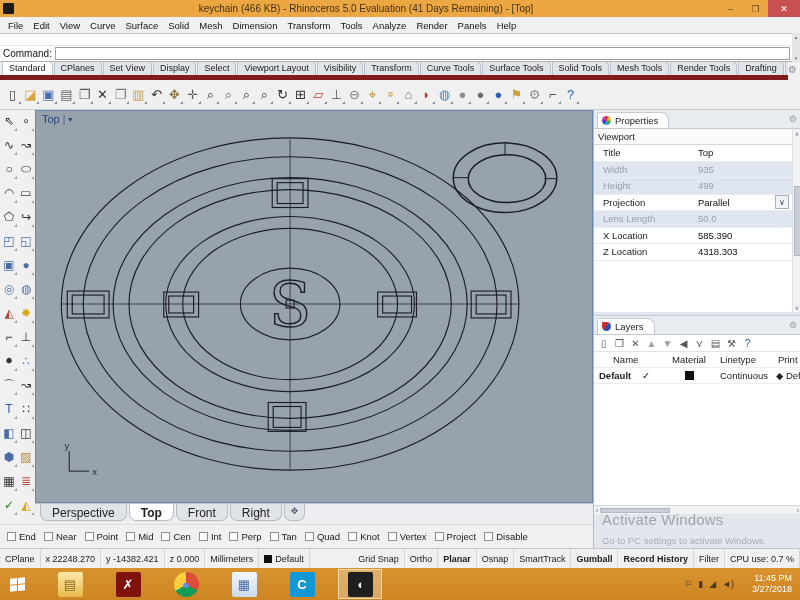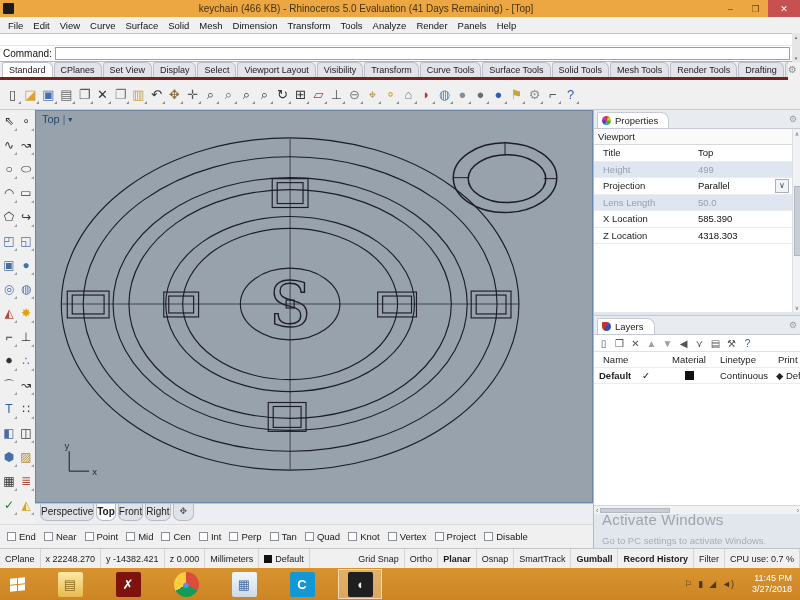--- a/index.html
+++ b/index.html
@@ -15,21 +15,21 @@
   
   .menubar{position:absolute;top:17px;left:0;width:800px;height:16px;background:#f0f0f0;display:flex;align-items:center;padding-left:3px}
   .mi{font-size:9.5px;color:#141414;padding:0 5px;cursor:default}
   
   .cmdhist{position:absolute;top:33px;left:0;width:792px;height:13px;background:#fff;border-top:1px solid #c4c4c4;border-bottom:1px solid #e4e4e4}
   .cmdline{position:absolute;top:46px;left:0;width:792px;height:16px;background:#fff;display:flex;align-items:center;border-bottom:1px solid #b4b4b4}
   .cmdlabel{font-size:10px;color:#111;padding:0 3px;white-space:nowrap}
   .cmdinput{flex:1;height:13px;border:1px solid #9aa0a8;margin-right:2px;background:#fff}
   .cmdscroll{position:absolute;top:33px;right:0;width:8px;height:29px;background:#e6e6e6;display:flex;flex-direction:column;justify-content:space-between;align-items:center;font-size:5px;color:#666;padding:1px 0}
   
-  .tabsrow{position:absolute;top:62px;left:0;width:788px;height:18px;background:#edeff2;display:flex;align-items:flex-end;padding-left:2px;border-bottom:3px solid #7f1d1d;overflow:hidden}
+  .tabsrow{position:absolute;top:62px;left:0;width:788px;height:18px;background:#edeff2;display:flex;align-items:flex-end;padding-left:2px;border-bottom:5px solid #7f1d1d;overflow:hidden}
   .ttab{font-size:9px;color:#222;padding:2px 6px;background:#e1e4e9;border:1px solid #bcc1c9;border-bottom:none;border-radius:3px 6px 0 0;margin-right:1px;white-space:nowrap;height:15px}
   .ttab.active{background:#fff;position:relative;z-index:2}
   .tabsgear{position:absolute;top:64px;right:3px;font-size:10px;color:#8a8f96}
   
   .iconbar{position:absolute;top:80px;left:0;width:800px;height:30px;background:#f0f0f0;border-bottom:1px solid #c6ccd4;display:flex;align-items:center;padding-left:4px}
   .tbi{position:relative;width:17px;height:20px;font-size:13px;line-height:20px;text-align:center;margin-right:1px}
   .tbi::after{content:"";position:absolute;right:0;bottom:1px;width:0;height:0;border-left:3px solid transparent;border-bottom:3px solid #8a8f96}
   
   .lefttool{position:absolute;top:110px;left:0;width:35px;height:414px;background:#f0f0f0;display:grid;grid-template-columns:17px 17px;justify-content:center;align-content:start}
   .lti{position:relative;width:17px;height:24px;font-size:12px;line-height:23px;text-align:center;color:#2e3440}
@@ -56,33 +56,33 @@
   .prow.pdis{background:#dfe6f2}
   .prow.pdis .plabel,.prow.pdis .pval{color:#98a0ac}
   .pdd{width:14px;height:14px;border:1px solid #a8b0bc;background:#f0f3f8;font-size:8px;display:flex;align-items:center;justify-content:center;color:#445;margin-right:3px;flex:none}
   .pscroll{position:absolute;right:0;top:19px;width:9px;height:183px;background:#f1f2f4;border-left:1px solid #dcdfe4;display:flex;flex-direction:column;align-items:center;font-size:6px;color:#667;justify-content:space-between;padding:1px 0}
   .psthumb{width:7px;height:70px;background:#c9ced6;border:1px solid #b2b8c2}
   
   .lpanel{position:absolute;left:0;top:205px;width:207px;height:190px;background:#fff;border-top:1px solid #c5cad2}
   .ltools{height:17px;display:flex;align-items:center;gap:5px;padding-left:4px;border-bottom:1px solid #e2e2e2;font-size:10px;color:#555}
   .ltl{width:11px;text-align:center}
   .lheaders,.lrow{display:flex;font-size:9.5px;height:16px;align-items:center;border-bottom:1px solid #ececec;color:#222}
-  .lh0{width:64px;padding-left:9px}.lh1{width:62px;text-align:center}.lh2{width:56px}.lh3{flex:1;padding-left:2px}
+  .lh0{width:64px;padding-left:19px}.lh1{width:62px;text-align:center}.lh2{width:56px}.lh3{flex:1;padding-left:2px}
   .ln{width:40px;padding-left:5px;font-weight:bold}.lck{width:24px;text-align:center}.lmat{width:62px;display:flex;justify-content:center}.llt{width:56px}.lpr{flex:1;white-space:nowrap;overflow:hidden}
   .lsw{width:9px;height:9px;background:#111;display:inline-block}
   .lscroll{position:absolute;left:0;top:395px;width:207px;height:9px;background:#f1f2f4;border-top:1px solid #d4d8de;display:flex;align-items:center;font-size:7px;color:#667;padding:0 2px}
   .lsthumb{width:70px;height:5px;background:#c9ced6;border:1px solid #b2b8c2;margin-left:2px}
   .lsend{margin-left:auto}
   
   .watermark{position:absolute;left:8px;top:401px;color:#9fa4ab}
   .wm1{font-size:15px;letter-spacing:.2px}
   .wm2{font-size:9.5px;margin-top:7px;color:#a7acb3}
   
   .vptabs{position:absolute;left:35px;top:503px;width:558px;height:21px;background:#eceef1;display:flex;align-items:flex-start;padding-left:5px;border-top:1px solid #c0c6cc}
-  .vtab{font-size:10px;color:#222;padding:2px 0;background:#e0e3e8;border:1px solid #b8bcc4;border-top:none;border-radius:0 0 7px 7px;margin-right:2px;height:17px}
+  .vtab{font-size:12px;color:#222;padding:2px 11px;background:#e0e3e8;border:1px solid #b8bcc4;border-top:none;border-radius:0 0 7px 7px;margin-right:2px;height:17px}
   .vtab.active{background:#fff;font-weight:bold}
   .vplus{padding:2px 6px;font-size:9px;color:#556}
   
   .osnaprow{position:absolute;left:0;top:524px;width:593px;height:24px;background:#f0f0f0;display:flex;align-items:center;padding-left:7px;gap:8px;border-top:1px solid #dcdcdc;overflow:hidden}
   .oitem{display:flex;align-items:center;gap:3px;font-size:9.5px;color:#1a1a1a;white-space:nowrap}
   .ocheck{width:9px;height:9px;border:1px solid #8a8f96;background:#fff;flex:none}
   
   .statusbar{position:absolute;left:0;top:548px;width:800px;height:20px;background:#f0f0f0;border-top:1px solid #c4c4c4;display:flex;align-items:stretch;font-size:9px;color:#1a1a1a;overflow:hidden}
   .scell{display:flex;align-items:center;padding:0 5px;border-right:1px solid #d6d6d6;white-space:nowrap}
   .scell.bold{font-weight:bold}
@@ -284,20 +284,24 @@
         </span>
         <span class="pgear">⚙</span>
       </div>
       <div class="pbody" id="props">
           <div class="psec">Viewport</div>
           <div class="prow">
             <span class="plabel">Title</span>
             <span class="pval">Top</span>
           </div>
           <div class="prow pdis">
+            <span class="plabel">Width</span>
+            <span class="pval">935</span>
+          </div>
+          <div class="prow pdis">
             <span class="plabel">Height</span>
             <span class="pval">499</span>
           </div>
           <div class="prow">
             <span class="plabel">Projection</span>
             <span class="pval">Parallel</span>
             <span class="pdd">∨</span>
           </div>
           <div class="prow pdis">
             <span class="plabel">Lens Length</span>

